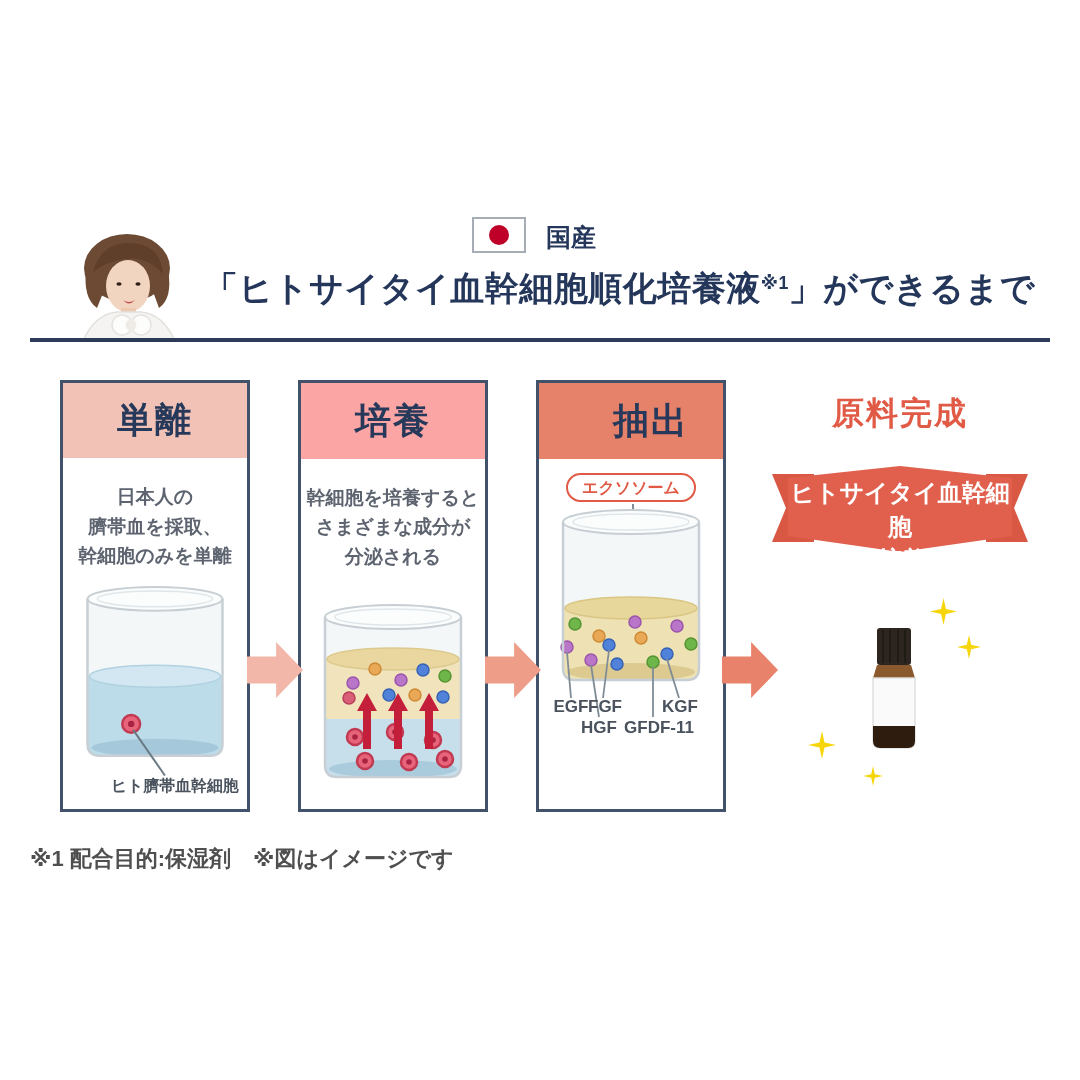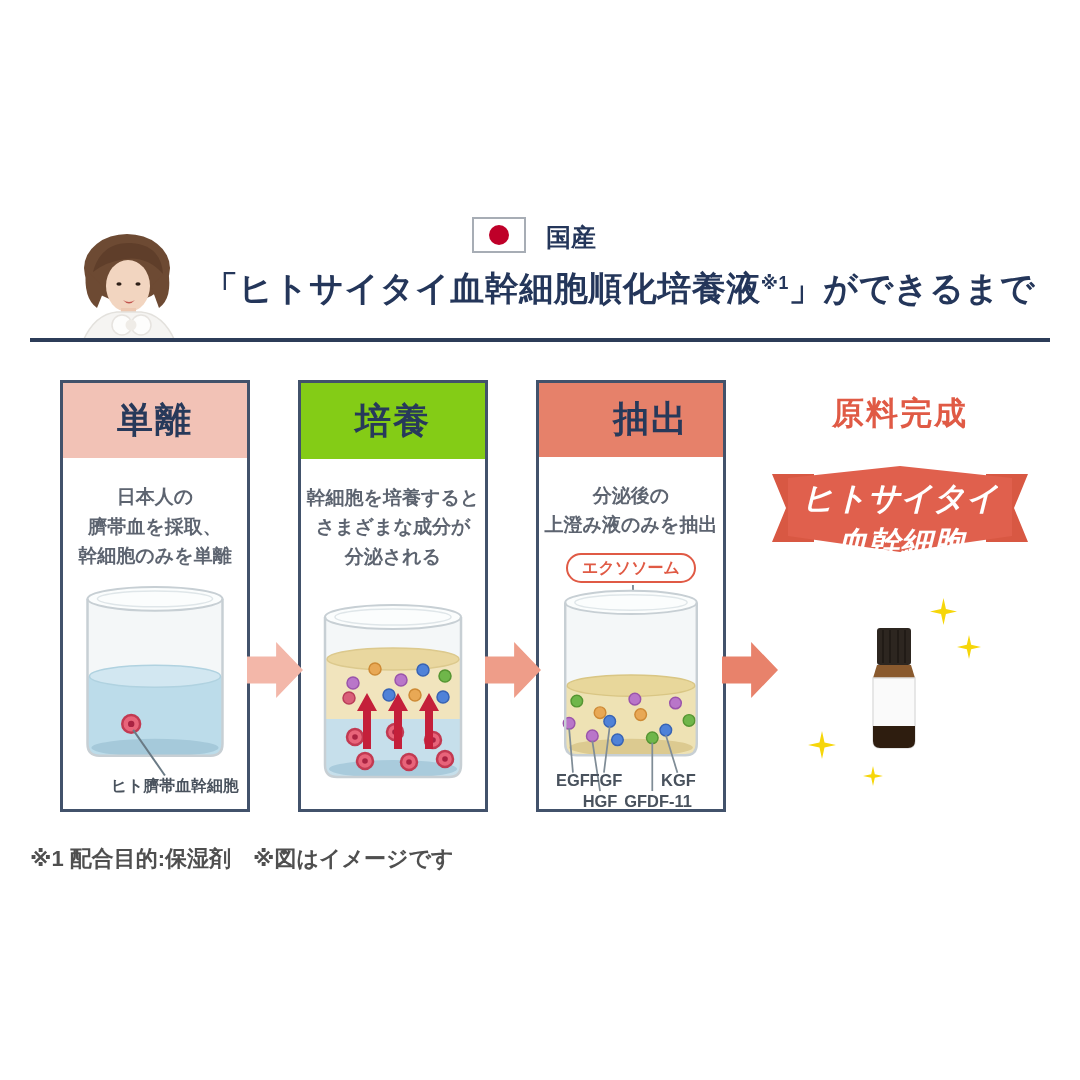--- a/index.html
+++ b/index.html
@@ -37,21 +37,21 @@
   .flow-arrow { position:absolute; top:642px; width:56px; height:56px;
                 clip-path:polygon(0 26%, 52% 26%, 52% 0, 100% 50%, 52% 100%, 52% 74%, 0 74%); }
   .arrow-1 { left:247px; } .arrow-2 { left:485px; } .arrow-3 { left:722px; }
 
   
   .result-title { position:absolute; left:770px; top:392px; width:260px; text-align:center;
                   font-size:32px; font-weight:bold; letter-spacing:2px; }
   .ribbon { position:absolute; left:772px; top:456px; width:256px; height:102px; }
   .ribbon svg { position:absolute; left:0; top:0; }
   .ribbon-text { position:absolute; left:18px; top:20px; width:220px; text-align:center;
-                 color:#fff; font-weight:bold; font-size:32px; line-height:1.4;font-style:italic; }
+                 color:#fff; font-weight:bold; font-size:24px; line-height:1.4; }
   .bottle { position:absolute; left:865px; top:626px; width:58px; height:124px; }
   .sparkle { position:absolute;
              clip-path:polygon(50% 0%, 59% 41%, 100% 50%, 59% 59%, 50% 100%, 41% 59%, 0% 50%, 41% 41%); }
   .sp-1 { left:930px; top:598px; width:27px; height:27px; }
   .sp-2 { left:957px; top:635px; width:24px; height:24px; }
   .sp-3 { left:808px; top:731px; width:28px; height:28px; }
   .sp-4 { left:863px; top:766px; width:20px; height:20px; }
 
   
   .footnote { position:absolute; left:30px; top:844px; font-size:22px; font-weight:600; color:#4f4f4f; }
@@ -108,21 +108,21 @@
       <circle cx="68" cy="146" r="3.2" fill="#a92342"></circle>
       <ellipse cx="92" cy="20" rx="68" ry="12" fill="#fbfdfd" stroke="#c7cfd4" stroke-width="2"></ellipse>
       <ellipse cx="92" cy="20" rx="58" ry="8" fill="none" stroke="#dfe6e9" stroke-width="1.5"></ellipse>
       <path d="M24,20 L24,166 Q24,178 36,178 L148,178 Q160,178 160,166 L160,20" fill="none" stroke="#c7cfd4" stroke-width="2.5"></path>
       <line x1="70" y1="152" x2="102" y2="198" stroke="#6a7a85" stroke-width="2"></line>
       <text x="112" y="214" font-size="16" text-anchor="middle">ヒト臍帯血幹細胞</text>
     </svg>
   </div>
 
   <div class="panel panel-2">
-    <div class="panel-header" style="background: #84cc16;">培養</div>
+    <div class="panel-header" style="background: #fca5a5;">培養</div>
     <div class="panel-desc">幹細胞を培養すると
 さまざまな成分が
 分泌される</div>
     <svg class="beaker-svg svg-b2" width="184" height="198" viewBox="0 0 184 198">
       <defs>
           <clipPath id="g2">
             <path d="M24,20 L24,168 Q24,180 36,180 L148,180 Q160,180 160,168 L160,20 Z"></path>
           </clipPath>
         </defs>
       <path d="M24,20 L24,168 Q24,180 36,180 L148,180 Q160,180 160,168 L160,20 Z" fill="#f4f7f8"></path>
@@ -163,22 +163,20 @@
         <path d="M124,152 L124,114 L118,114 L128,96 L138,114 L132,114 L132,152 Z"></path>
       </g>
       <ellipse cx="92" cy="20" rx="68" ry="12" fill="#fbfdfd" stroke="#c7cfd4" stroke-width="2"></ellipse>
       <ellipse cx="92" cy="20" rx="58" ry="8" fill="none" stroke="#dfe6e9" stroke-width="1.5"></ellipse>
       <path d="M24,20 L24,168 Q24,180 36,180 L148,180 Q160,180 160,168 L160,20" fill="none" stroke="#c7cfd4" stroke-width="2.5"></path>
     </svg>
   </div>
 
   <div class="panel panel-3">
     <div class="panel-header" style="background: rgb(230, 129, 106); padding-left: 40px;">抽出</div>
-    <div class="panel-desc">分泌後の
-上澄み液のみを抽出</div>
     <div class="exo-badge" style="color: rgb(224, 90, 69); border-color: rgb(224, 90, 69);">エクソソーム</div>
     <svg class="beaker-svg svg-b3" width="184" height="232" viewBox="0 0 184 232">
       <defs>
           <clipPath id="g3">
             <path d="M24,18 L24,164 Q24,176 36,176 L148,176 Q160,176 160,164 L160,18 Z"></path>
           </clipPath>
         </defs>
       <line x1="94" y1="0" x2="96" y2="118" stroke="#7f8c96" stroke-width="2"></line>
       <path d="M24,18 L24,164 Q24,176 36,176 L148,176 Q160,176 160,164 L160,18 Z" fill="#f4f7f8"></path>
       <g clip-path="url(#g3)">

